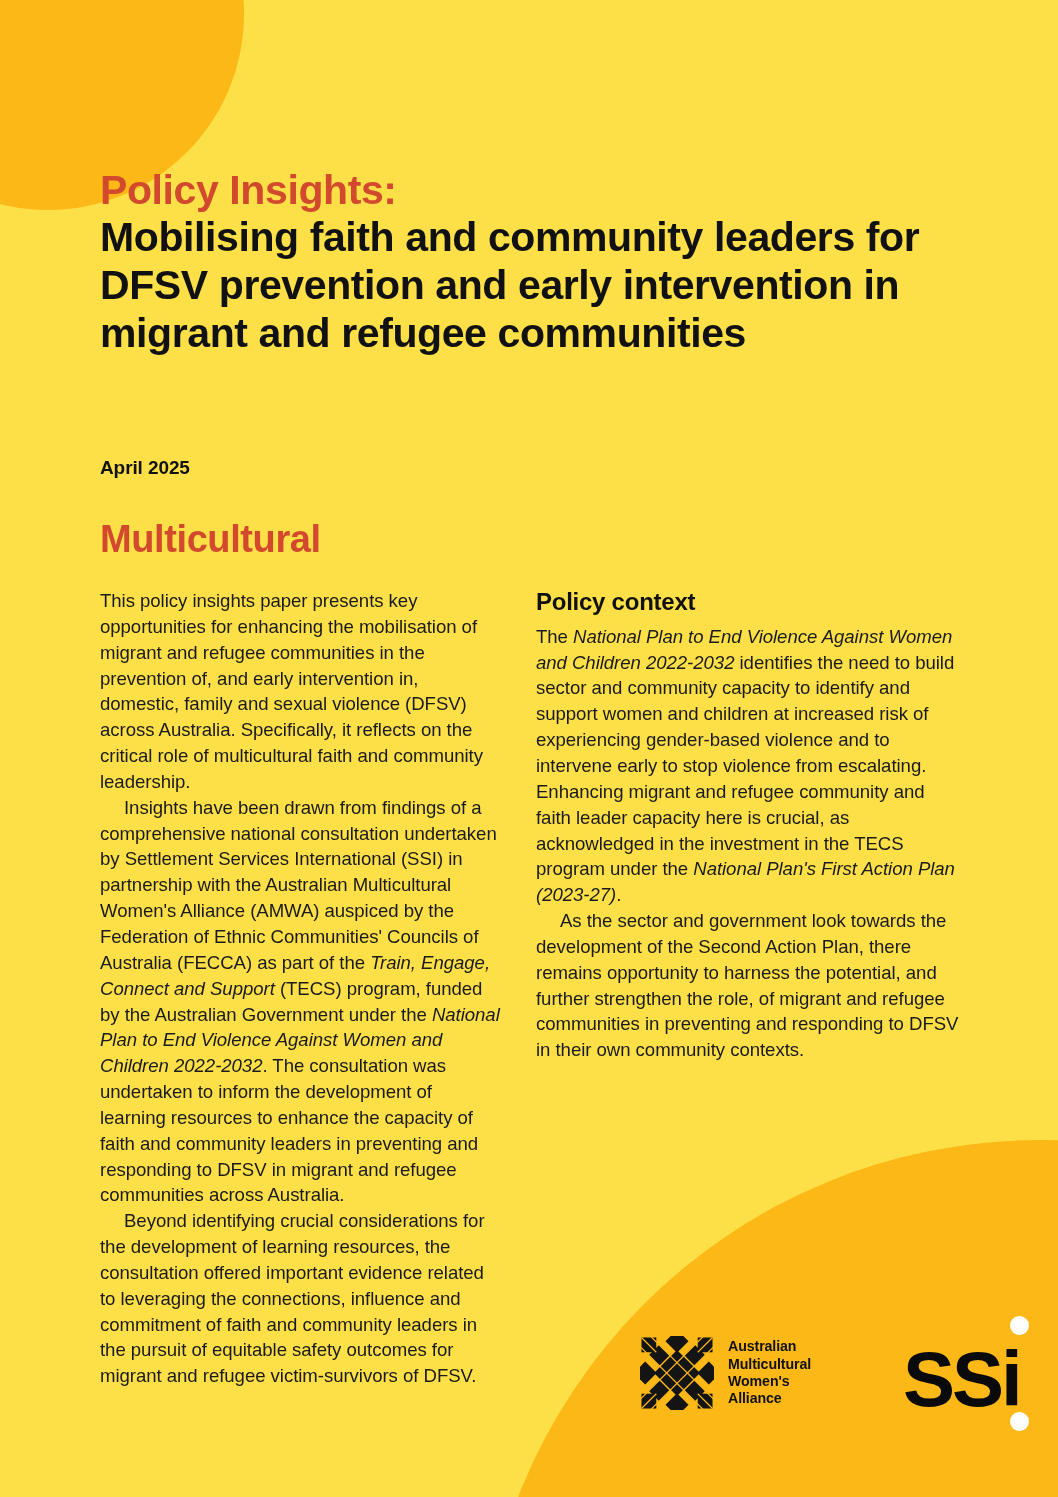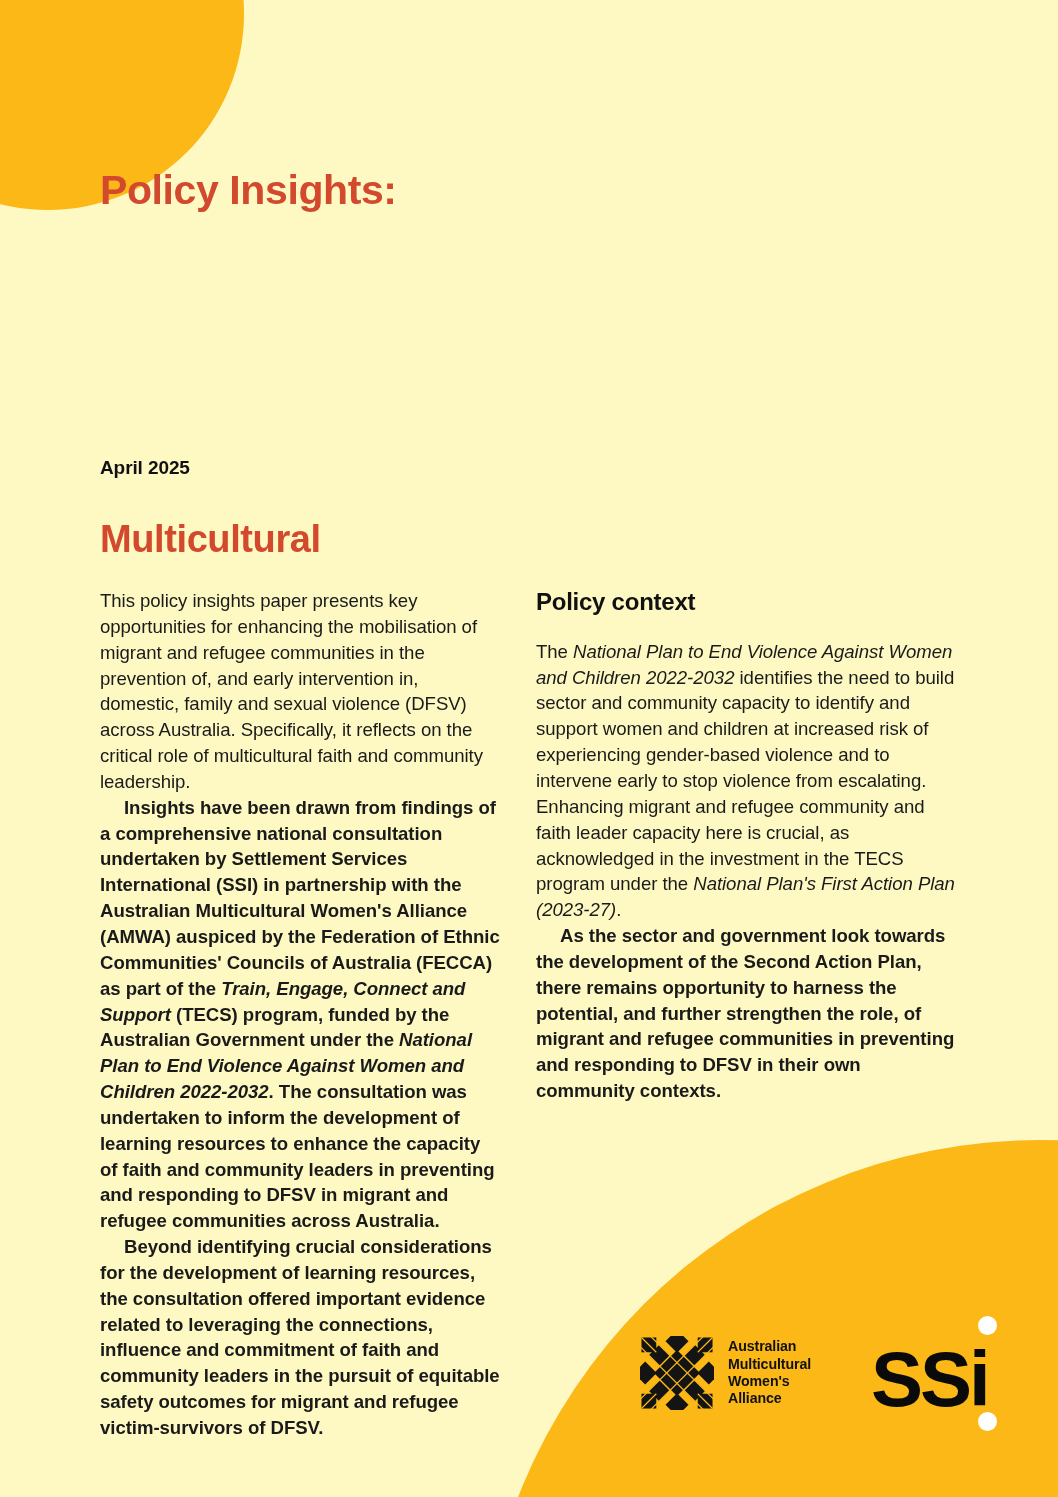--- a/index.html
+++ b/index.html
@@ -8,21 +8,21 @@
     width: 1058px;
     height: 1497px;
     background: #ffffff;
     font-family: "Liberation Sans", sans-serif;
   }
 
   .page {
     position: relative;
     width: 1058px;
     height: 1497px;
-    background: #fef9c3;
+    background: #fde047;
     overflow: hidden;
   }
 
   
   .blob-topleft {
     position: absolute;
     left: -148px;
     top: -182px;
     width: 392px;
     height: 392px;
@@ -109,35 +109,34 @@
   }
 
   .col-left { width: 400px; }
   .col-right { width: 423px; }
 
   .sub-heading {
     font-size: 24px;
     font-weight: 700;
     color: #111111;
     letter-spacing: -0.25px;
-    margin-bottom: 22px;
+    margin-bottom: 7px;
     line-height: 1.2;
   }
 
   p.body {
     font-size: 18.6px;
     line-height: 1.39;
     color: #1a1a1a;
     letter-spacing: -0.05px;
     text-align: left;
   }
 
   p.body + p.body {
     text-indent: 24px;
-    font-weight: bold;
   }
 
   p.body em { font-style: italic; }
 
   
   .logos {
     position: absolute;
     left: 640px;
     top: 1314px;
     display: flex;
@@ -161,21 +160,21 @@
     font-size: 14.2px;
     font-weight: 700;
     line-height: 1.22;
     color: #111111;
     letter-spacing: -0.1px;
     white-space: pre-line;
   }
 
   .ssi-logo {
     position: relative;
-    margin-left: 60px;
+    margin-left: 92px;
     width: 130px;
     height: 118px;
   }
 
   .ssi-text {
     position: absolute;
     left: 0;
     top: 26px;
     font-size: 78px;
     font-weight: 700;
@@ -201,20 +200,21 @@
 
 <div class="page">
 
   <div class="blob-topleft"></div>
   <div class="blob-bottomright"></div>
 
   <div class="content">
 
     <div class="title-block">
       <div class="title-eyebrow">Policy Insights:</div>
+      <div class="title-main">Mobilising faith and community leaders for DFSV prevention and early intervention in migrant and refugee communities</div>
     </div>
 
     <div class="doc-date">April 2025</div>
 
     <div class="section-heading">Multicultural</div>
 
     <div class="columns">
 
       <div class="col col-left">
         <p class="body">

